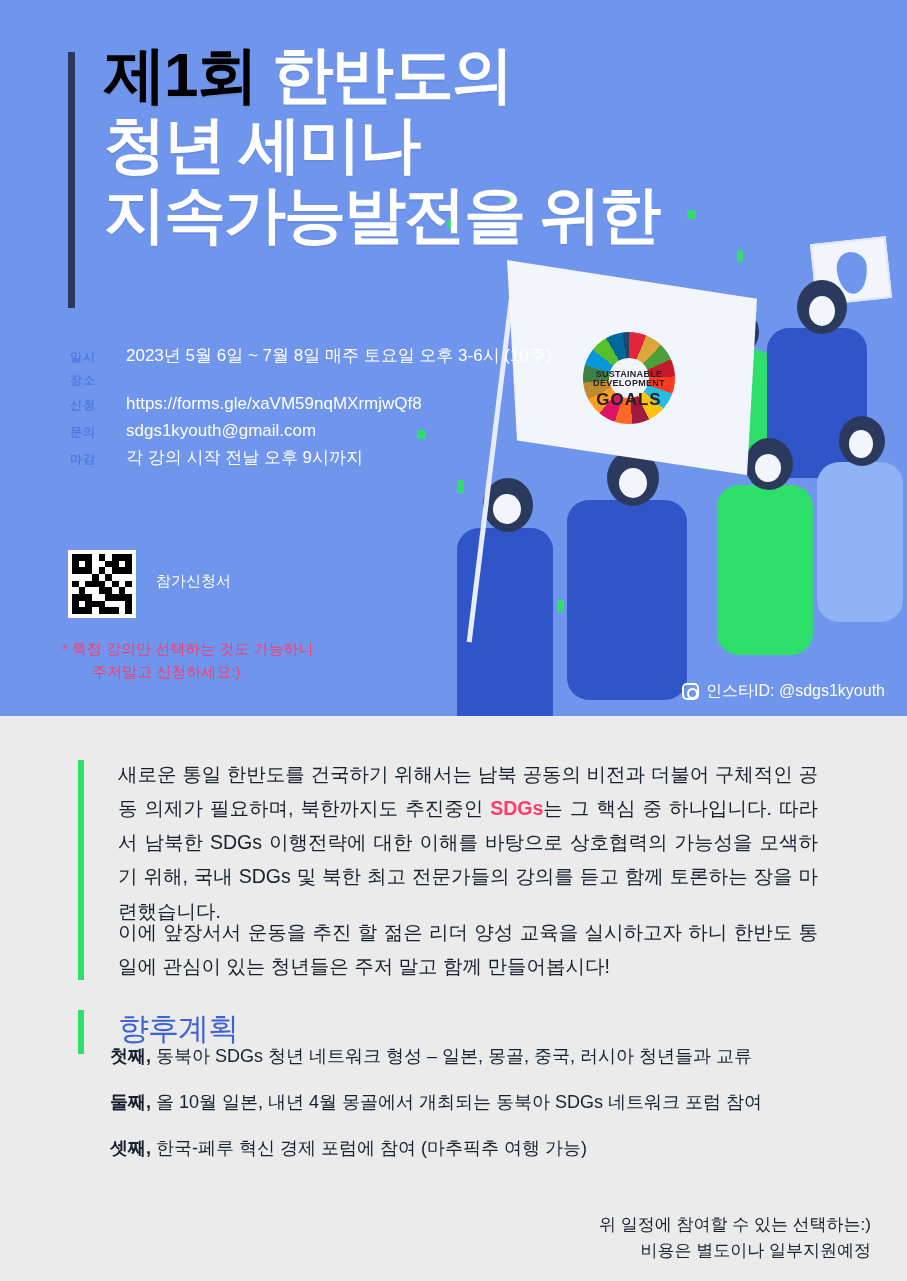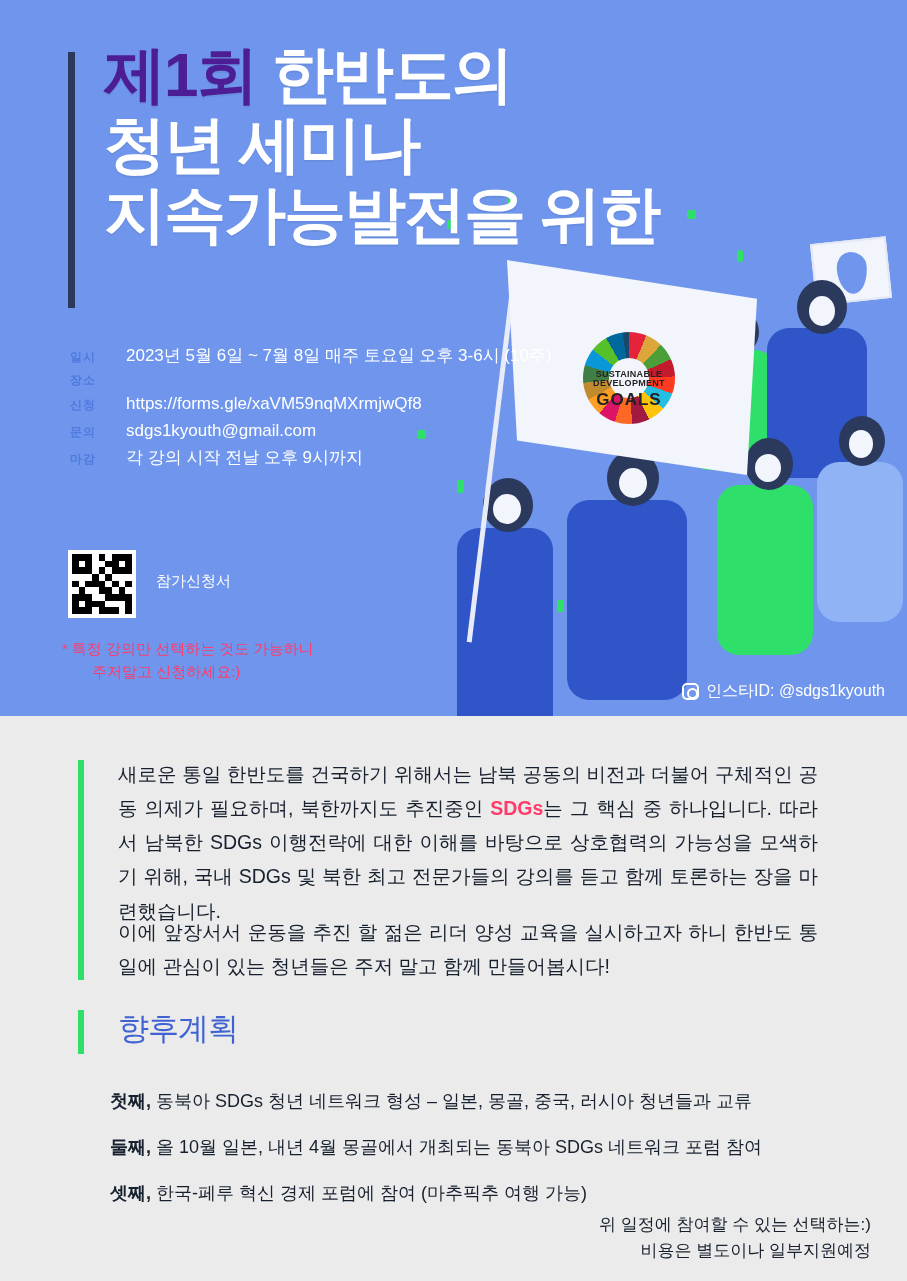--- a/index.html
+++ b/index.html
@@ -74,21 +74,21 @@
   
   .title-bar {
     position:absolute; left:68px; top:52px; width:7px; height:256px; background:#2b3a5c;
   }
   .title { position:absolute; left:104px; top:40px; width:700px; }
   .title .line {
     font-family:"Liberation Sans", sans-serif;
     font-weight:bold; font-size:62px; line-height:1.13; color:#ffffff;
     letter-spacing:-2px; text-shadow:0 2px 0 rgba(0,0,0,.06);
   }
-  .title .l1 .ord { color:#4c1d95; }
+  .title .l1 .ord { color:#000000; }
   .title .l3 { color:#ffffff; }
 
   
   .info { position:absolute; left:70px; top:345px; }
   .info-row { display:flex; align-items:baseline; margin-bottom:4px; }
   .info-label {
     width:56px; color:#4f7ae0; font-size:12px; font-weight:bold; letter-spacing:1px;
   }
   .info-value { color:#ffffff; font-size:17px; line-height:1.35; }
 
@@ -125,21 +125,21 @@
     text-align:justify;
   }
   .p1 { top:757px; }
   .p2 { top:915px; }
   .sdgs-hl { color:#ff3b6b; font-weight:bold; }
 
   .plan-title {
     position:absolute; left:118px; top:1008px;
     color:#3f63d0; font-size:31px; font-weight:normal; letter-spacing:-1px;
   }
-  .plan-list { position:absolute; left:110px; top:1088px; width:760px; }
+  .plan-list { position:absolute; left:110px; top:1043px; width:760px; }
   .plan-item { color:#17202e; font-size:18px; line-height:1.5; margin-bottom:19px; }
   .plan-item b { font-weight:bold; }
 
   .footer { position:absolute; right:36px; bottom:18px; text-align:right; color:#17202e; font-size:17px; line-height:1.5; }
 </style>
 </head>
 <body>
 
 <div class="poster">
 

